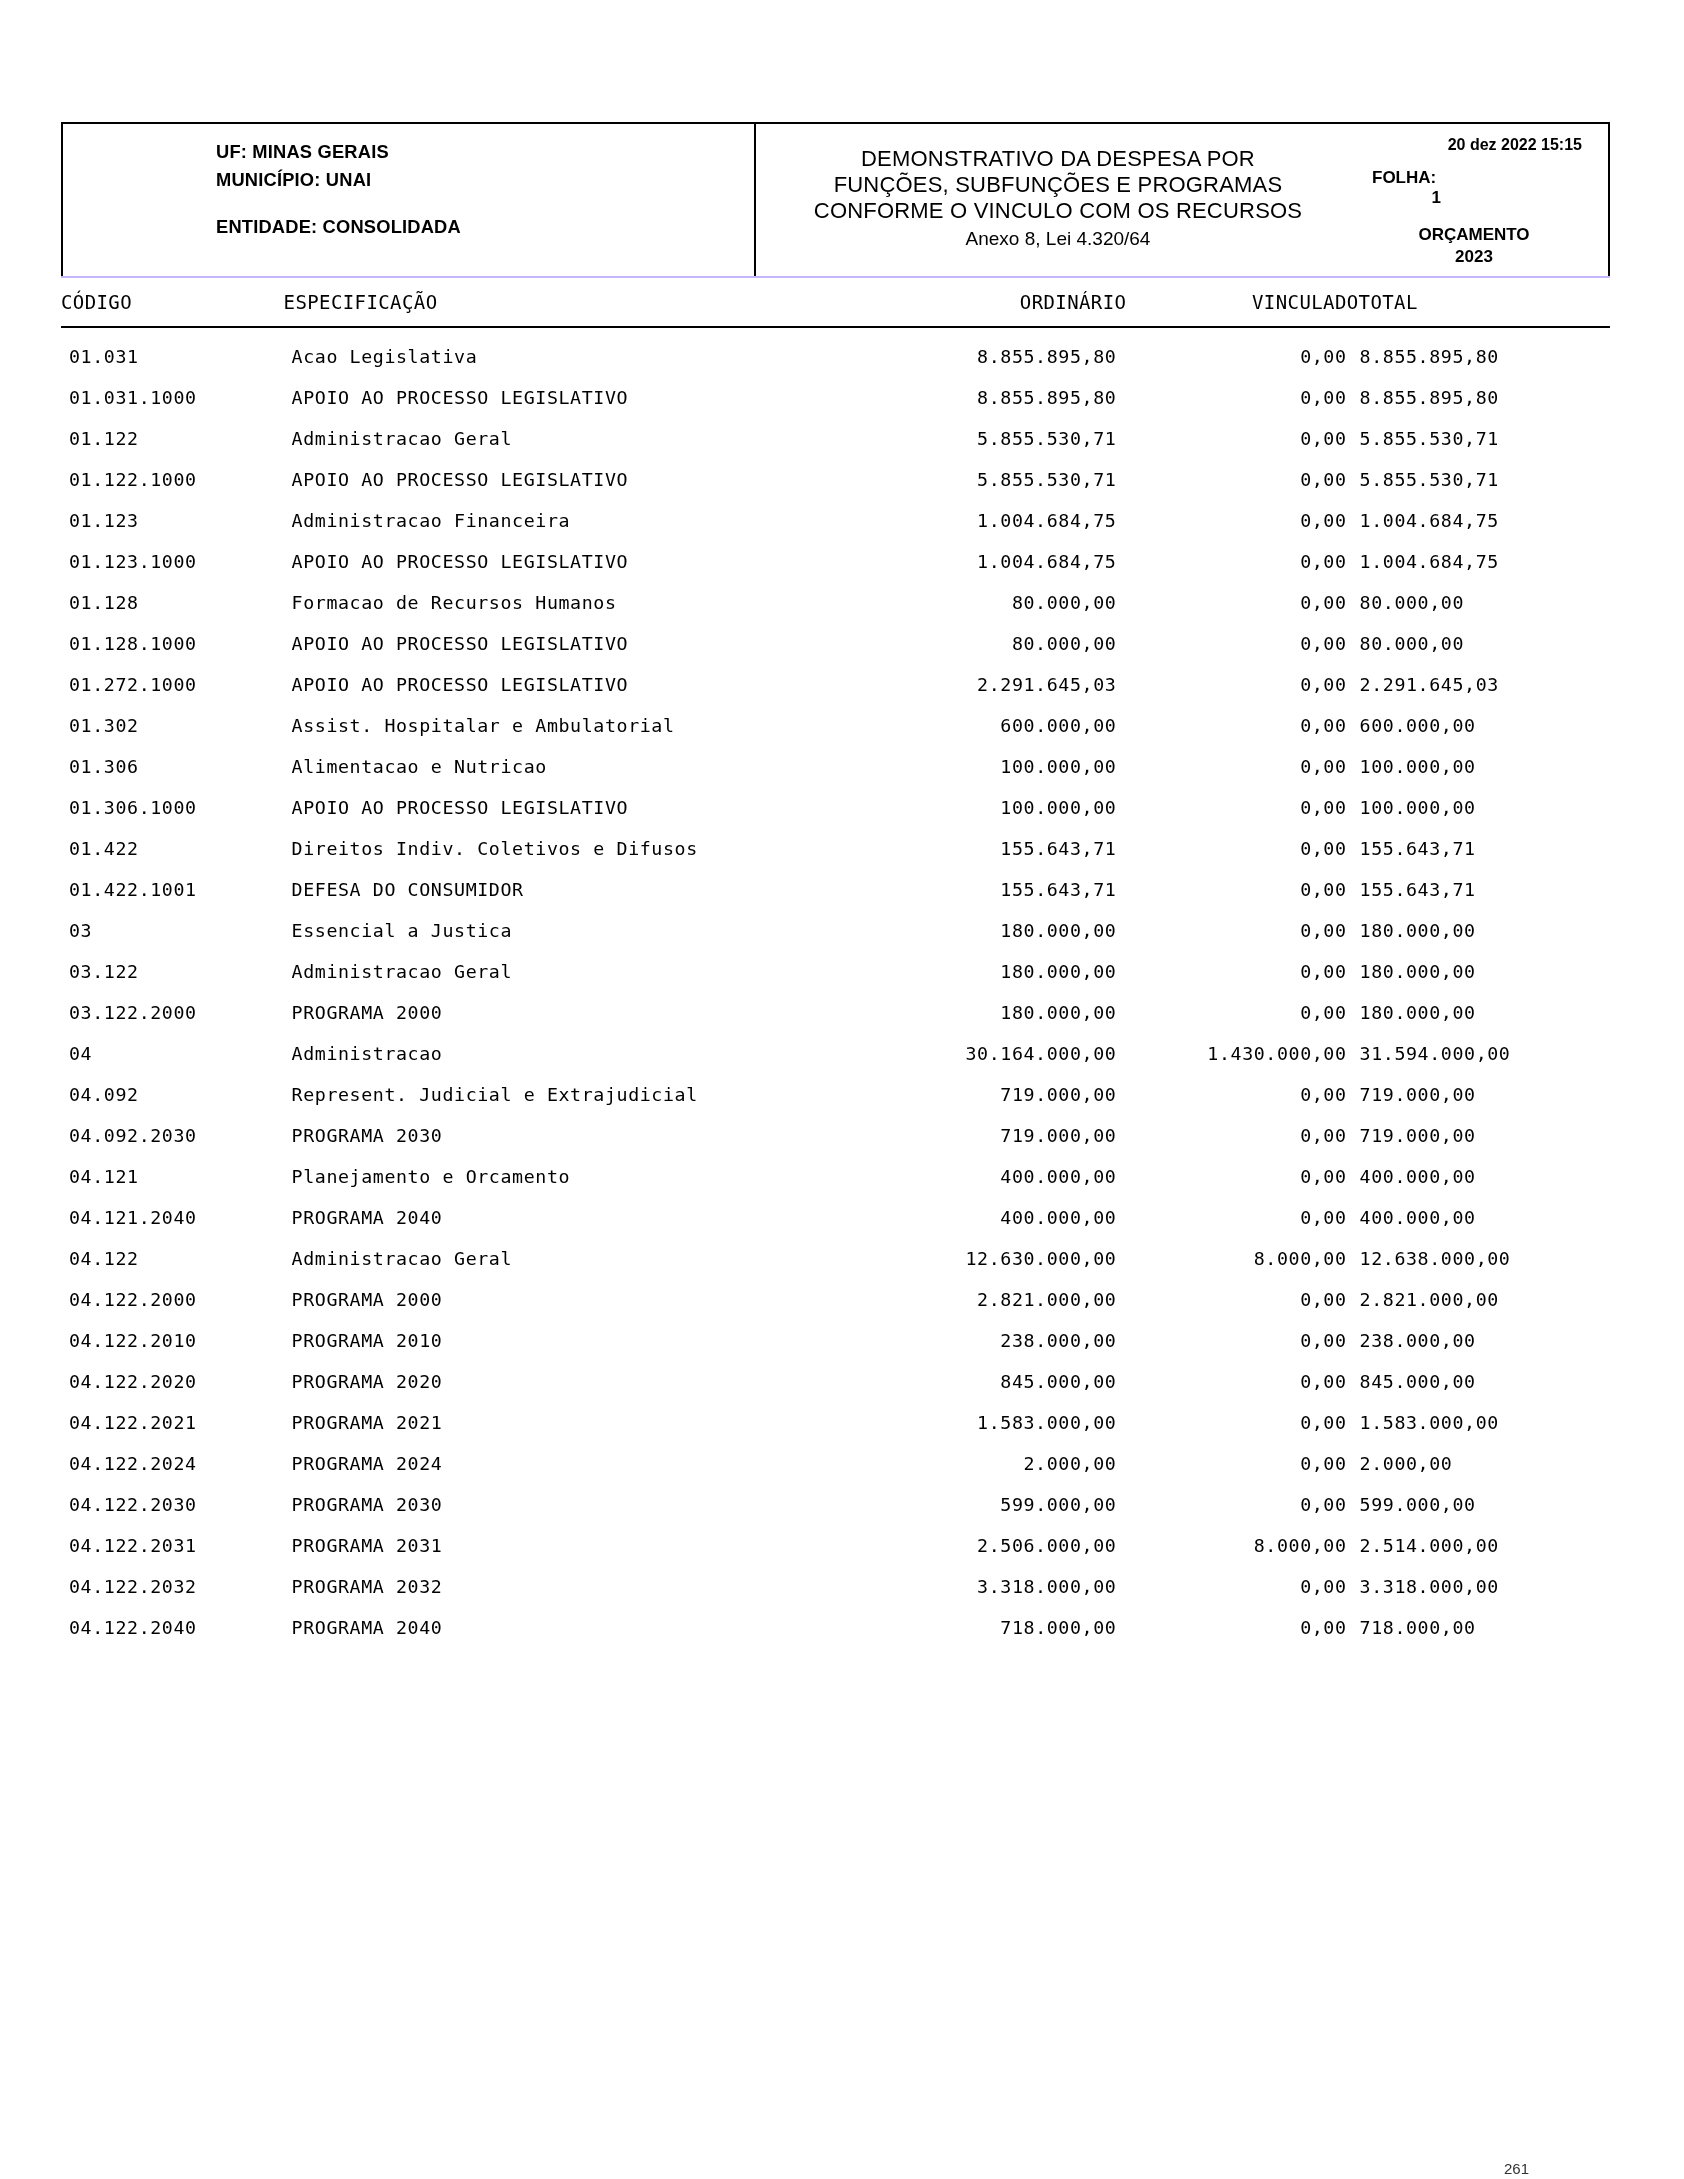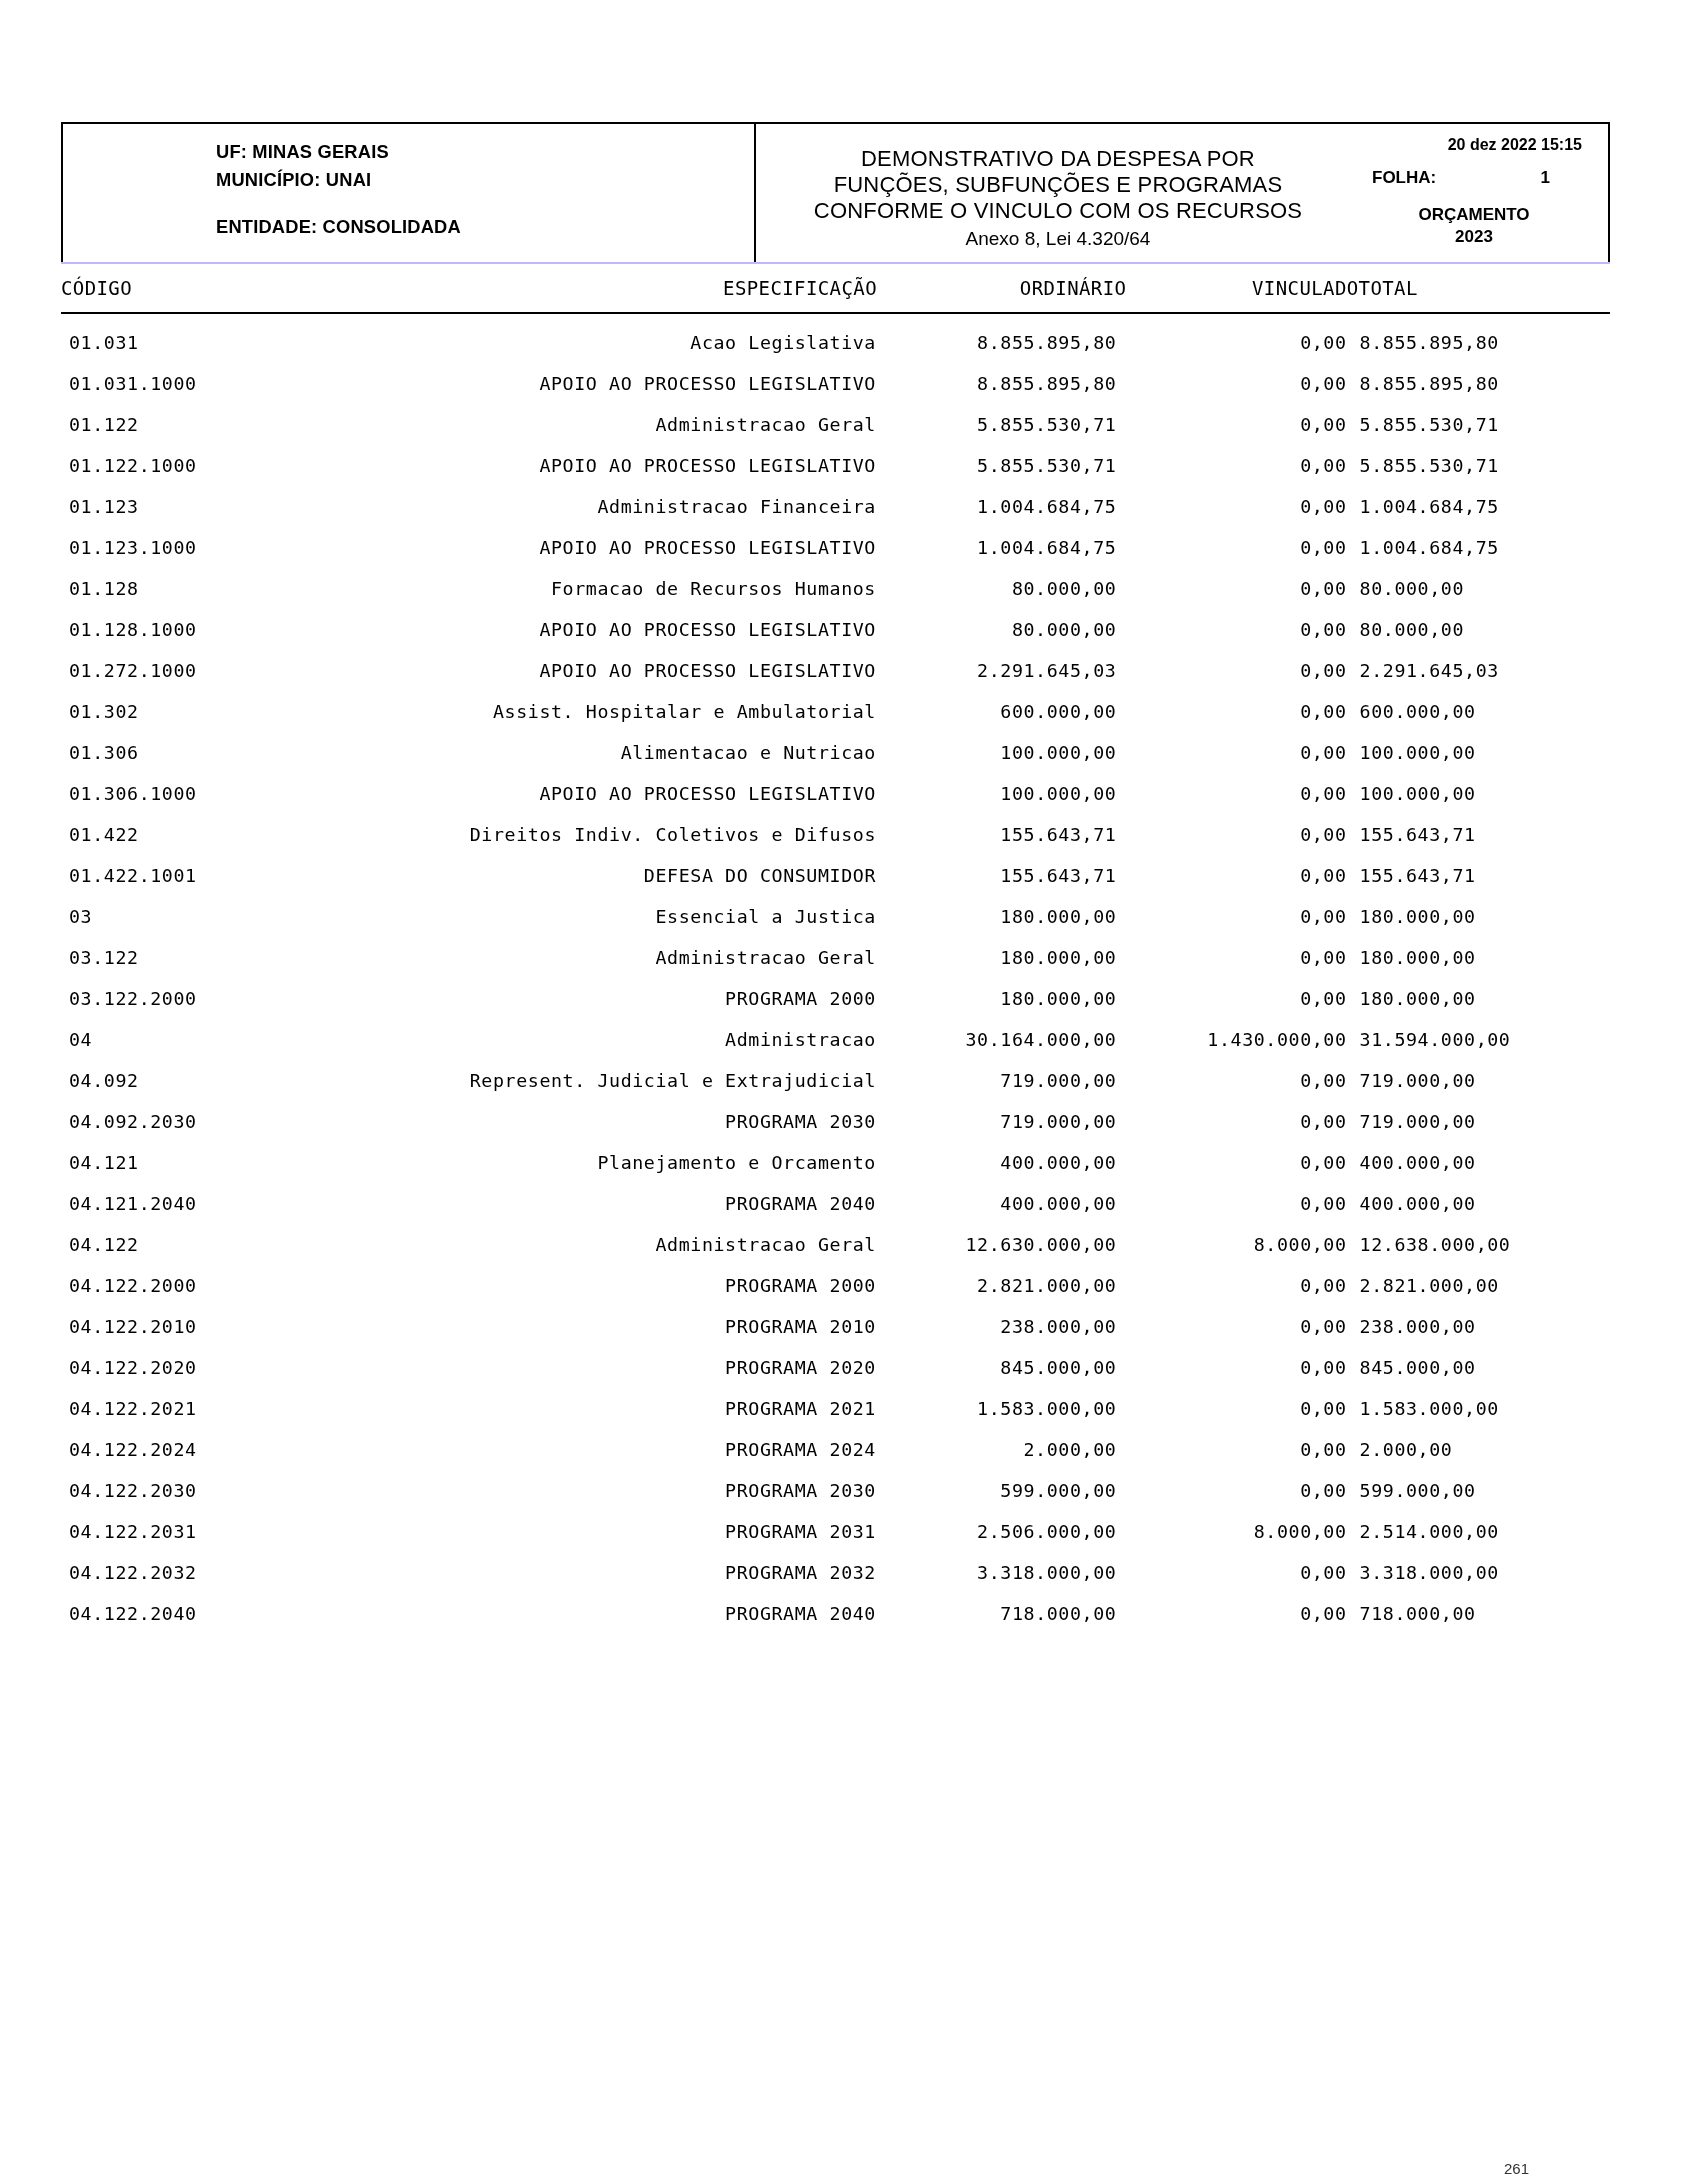--- a/index.html
+++ b/index.html
@@ -77,20 +77,21 @@
     font-size: 16px;
     font-weight: bold;
     text-align: right;
     padding-right: 6px;
   }
   .hdr-right .folha {
     font-size: 17px;
     font-weight: bold;
     margin-top: 14px;
     display: flex;
+    flex-direction: column;
   }
   .hdr-right .folha .lbl { width: 109px; }
   .hdr-right .folha .val { text-align: right; width: 69px; }
   .hdr-right .orc {
     font-size: 17px;
     font-weight: bold;
     text-align: center;
     margin-top: 16px;
     line-height: 22px;
     padding-right: 12px;
@@ -111,21 +112,21 @@
     border-top: 2px solid #c4b5fd;
     border-bottom: 2px solid #000;
     letter-spacing: 0.4px;
   }
   th.c-code, td.c-code {
     text-align: left;
     width: 223px;
     padding-left: 8px;
   }
   th.c-spec, td.c-spec {
-    text-align: right;
+    text-align: left;
     width: 604px;
     padding-left: 8px;
   }
   th.c-ord, td.c-ord {
     text-align: right;
     width: 248px;
     padding-right: 10px;
   }
   th.c-vinc, td.c-vinc {
     text-align: right;

